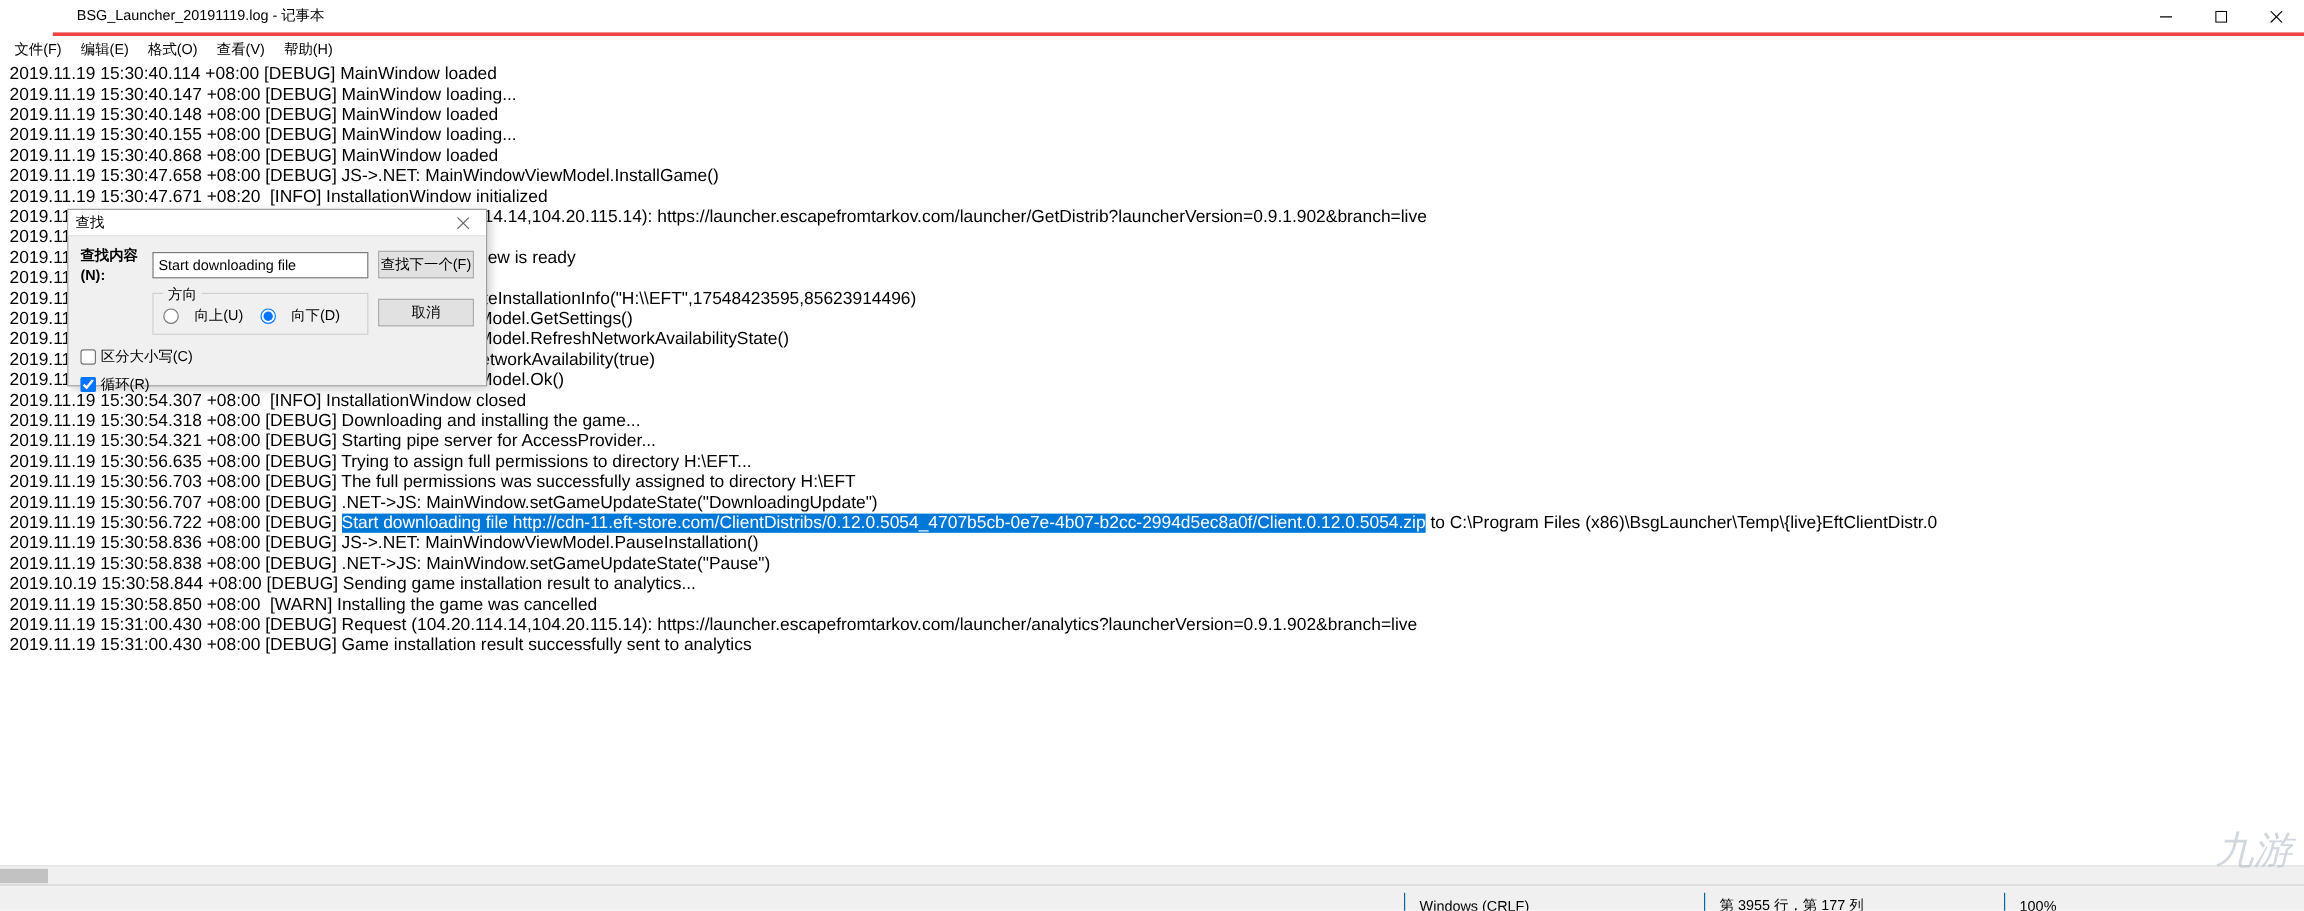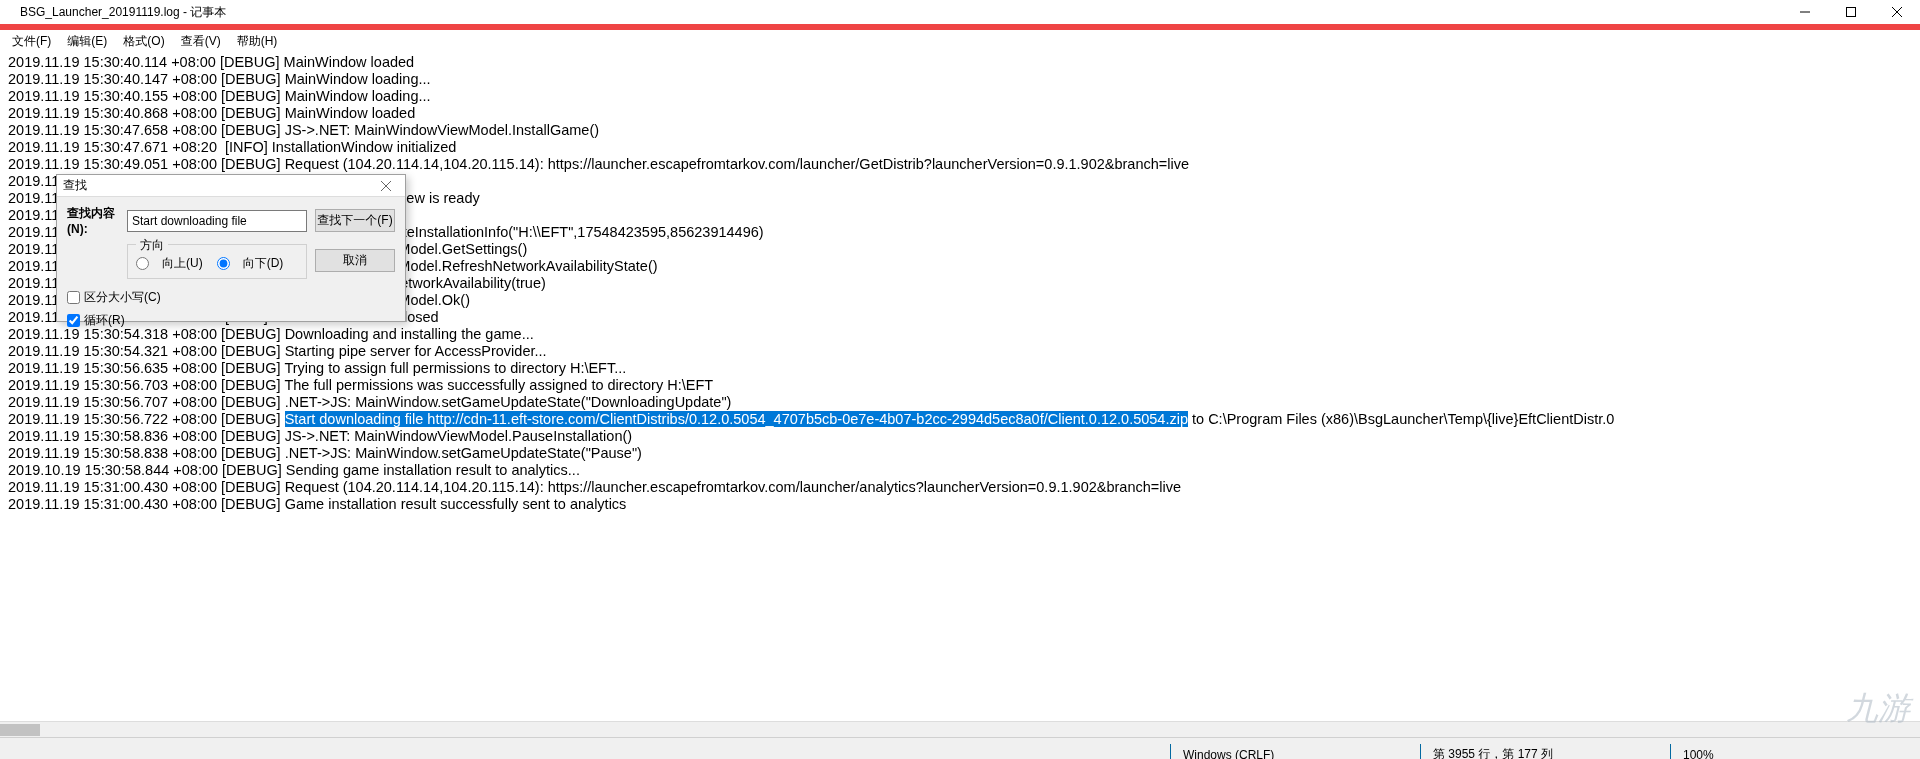--- a/index.html
+++ b/index.html
@@ -8,26 +8,27 @@
   font-size: 13px;
   background: #fff;
   overflow: hidden;
   width: 1920px;
   height: 759px;
   position: relative;
 }
 .titlebar {
   height: 30px;
   background: #fff;
-  border-bottom: 6px solid #ef4444;
+  border-bottom: 3px solid #ef4444;
   display: flex;
   align-items: center;
   padding-left: 20px;
   font-size: 12px;
   color: #000;
+  margin-left: 44px;
 }
 .titlebar .title { flex: 1; }
 .win-controls { display: flex; }
 .win-btn {
   width: 46px;
   height: 30px;
   display: flex;
   align-items: center;
   justify-content: center;
   color: #000;
@@ -220,20 +221,21 @@
   <div class="menu-item">文件(F)</div>
   <div class="menu-item">编辑(E)</div>
   <div class="menu-item">格式(O)</div>
   <div class="menu-item">查看(V)</div>
   <div class="menu-item">帮助(H)</div>
 </div>
 
 <div class="content" id="content">
     <div class="log-line">2019.11.19 15:30:40.114 +08:00 [DEBUG] MainWindow loaded</div>
     <div class="log-line">2019.11.19 15:30:40.147 +08:00 [DEBUG] MainWindow loading...</div>
+    <div class="log-line">2019.11.19 15:30:40.148 +08:00 [DEBUG] MainWindow loaded</div>
     <div class="log-line">2019.11.19 15:30:40.155 +08:00 [DEBUG] MainWindow loading...</div>
     <div class="log-line">2019.11.19 15:30:40.868 +08:00 [DEBUG] MainWindow loaded</div>
     <div class="log-line">2019.11.19 15:30:47.658 +08:00 [DEBUG] JS-&gt;.NET: MainWindowViewModel.InstallGame()</div>
     <div class="log-line">2019.11.19 15:30:47.671 +08:20  [INFO] InstallationWindow initialized</div>
     <div class="log-line">2019.11.19 15:30:49.051 +08:00 [DEBUG] Request (104.20.114.14,104.20.115.14): https://launcher.escapefromtarkov.com/launcher/GetDistrib?launcherVersion=0.9.1.902&amp;branch=live</div>
     <div class="log-line">2019.11.19                                                              ding...</div>
     <div class="log-line">2019.11.19                                                              er RenderView is ready</div>
     <div class="log-line">2019.11.19                                                              ded</div>
     <div class="log-line">2019.11.19                                                              indow.updateInstallationInfo("H:\\EFT",17548423595,85623914496)</div>
     <div class="log-line">2019.11.19                                                              indowViewModel.GetSettings()</div>
@@ -243,20 +245,21 @@
     <div class="log-line">2019.11.19 15:30:54.307 +08:00  [INFO] InstallationWindow closed</div>
     <div class="log-line">2019.11.19 15:30:54.318 +08:00 [DEBUG] Downloading and installing the game...</div>
     <div class="log-line">2019.11.19 15:30:54.321 +08:00 [DEBUG] Starting pipe server for AccessProvider...</div>
     <div class="log-line">2019.11.19 15:30:56.635 +08:00 [DEBUG] Trying to assign full permissions to directory H:\EFT...</div>
     <div class="log-line">2019.11.19 15:30:56.703 +08:00 [DEBUG] The full permissions was successfully assigned to directory H:\EFT</div>
     <div class="log-line">2019.11.19 15:30:56.707 +08:00 [DEBUG] .NET-&gt;JS: MainWindow.setGameUpdateState("DownloadingUpdate")</div>
     <div class="log-line"><span>2019.11.19 15:30:56.722 +08:00 [DEBUG] </span><span class="hl">Start downloading file http://cdn-11.eft-store.com/ClientDistribs/0.12.0.5054_4707b5cb-0e7e-4b07-b2cc-2994d5ec8a0f/Client.0.12.0.5054.zip</span><span> to C:\Program Files (x86)\BsgLauncher\Temp\{live}EftClientDistr.0</span></div>
     <div class="log-line">2019.11.19 15:30:58.836 +08:00 [DEBUG] JS-&gt;.NET: MainWindowViewModel.PauseInstallation()</div>
     <div class="log-line">2019.11.19 15:30:58.838 +08:00 [DEBUG] .NET-&gt;JS: MainWindow.setGameUpdateState("Pause")</div>
     <div class="log-line">2019.10.19 15:30:58.844 +08:00 [DEBUG] Sending game installation result to analytics...</div>
+    <div class="log-line">2019.11.19 15:30:58.850 +08:00  [WARN] Installing the game was cancelled</div>
     <div class="log-line">2019.11.19 15:31:00.430 +08:00 [DEBUG] Request (104.20.114.14,104.20.115.14): https://launcher.escapefromtarkov.com/launcher/analytics?launcherVersion=0.9.1.902&amp;branch=live</div>
     <div class="log-line">2019.11.19 15:31:00.430 +08:00 [DEBUG] Game installation result successfully sent to analytics</div>
   </div>
 
 <div class="find-dialog">
   <div class="find-title">
     <span>查找</span>
     <span class="find-close">
       <svg width="10" height="10" viewBox="0 0 10 10">
           <line x1="0" y1="0" x2="10" y2="10" stroke="#666" stroke-width="1"></line>

